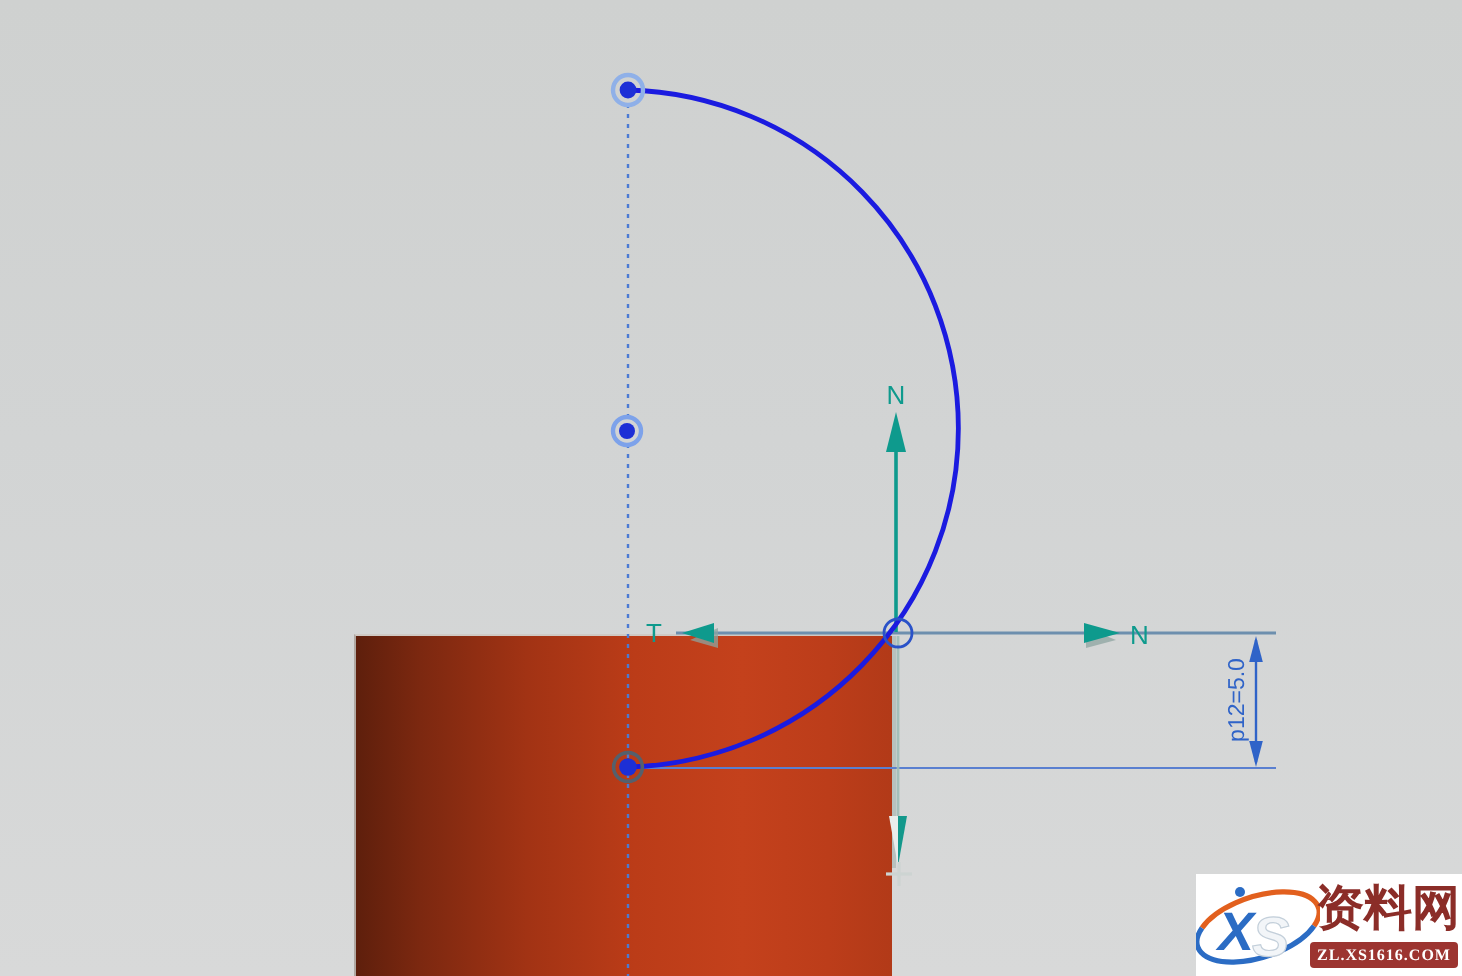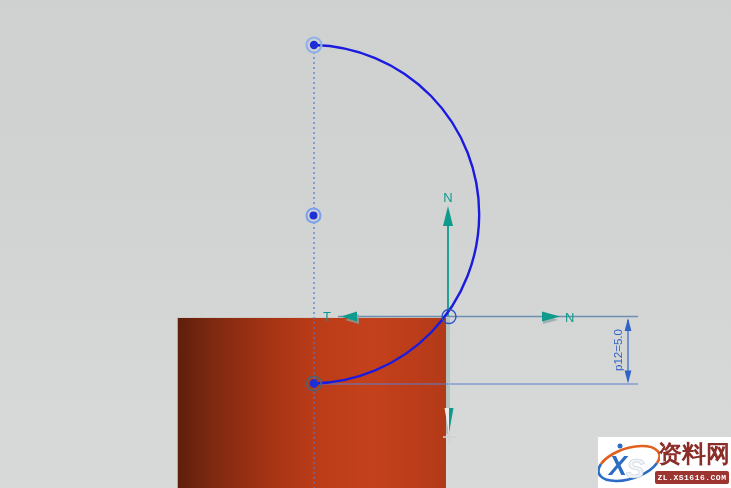--- a/index.html
+++ b/index.html
@@ -21,21 +21,21 @@
   }
   .wm-logo{position:absolute;left:0px;top:2px;}
   .wm-name{
     position:absolute;left:59px;top:2px;width:74px;height:31px;
     font-family:"DejaVu Sans",sans-serif;font-weight:bold;font-size:24px;line-height:31px;
     color:#8b2d28;letter-spacing:0px;text-align:center;
   }
   .wm-url{
     position:absolute;left:57px;top:34px;width:74px;height:13px;
     background:#9c3430;border-radius:2px;
-    color:#ffffff;font-family:Liberation Mono, monospace;font-weight:bold;
+    color:#ffffff;font-family:Liberation Serif, serif;font-weight:bold;
     font-size:8px;line-height:13px;text-align:center;letter-spacing:0.5px;
   }
   text{font-family:"Liberation Sans",sans-serif;}
 </style>
 </head>
 <body>
 
 <div class="viewport">
 
   <div class="cylinder"></div>

